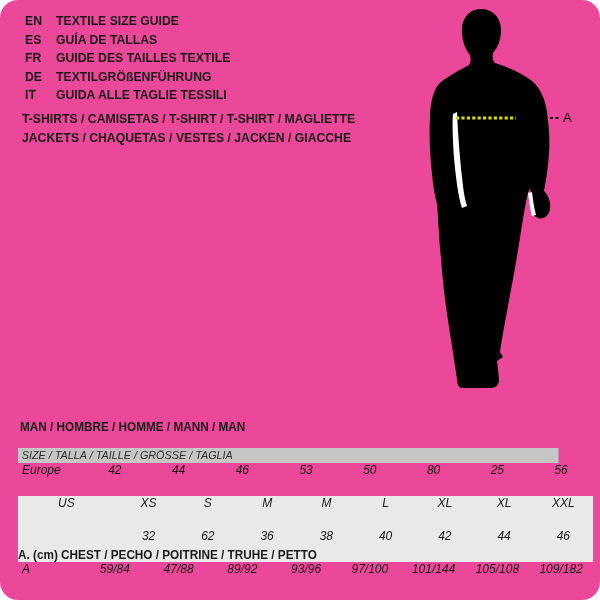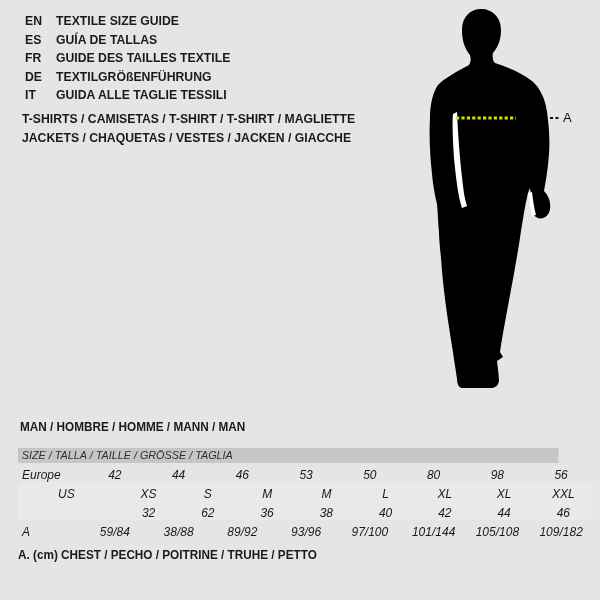--- a/index.html
+++ b/index.html
@@ -1,18 +1,18 @@
 <!DOCTYPE html>
 <html><head>
 <meta charset="utf-8">
 <style>
   html,body { margin:0; padding:0; background:#fff; }
   .page {
-    position:relative; width:600px; height:600px; background:#e5e5e5;
-    font-family:"Liberation Sans", sans-serif; color:#1a1a1a; overflow:hidden;
+    position:relative; width:600px; height:600px; background:#ec4899;
+    font-family:"Liberation Sans", sans-serif; color:#1a1a1a; overflow:hidden;border-radius:18px;
   }
   .cond { transform:scaleX(0.94); transform-origin:0 0; }
 
   
   .lang-block { position:absolute; left:25px; top:12px; font-size:13px; font-weight:bold; line-height:18.6px; white-space:nowrap; }
   .lang-code { display:inline-block; width:33px; }
 
   
   .product-block { position:absolute; left:22px; top:109px; font-size:13px; font-weight:bold; line-height:19px; white-space:nowrap; }
 
@@ -20,21 +20,21 @@
   .figure { position:absolute; left:400px; top:0; width:200px; height:400px; }
   .figure svg { position:absolute; left:0; top:0; }
   .a-label { position:absolute; left:163px; top:110px; font-size:13px; font-weight:normal; color:#111; }
 
   
   .man-title { position:absolute; left:20px; top:420px; font-size:12.5px; font-weight:bold; white-space:nowrap; }
 
   
   .size-table { position:absolute; left:18px; top:448px; width:575px; font-size:12px;font-style:italic; }
   .t-header { height:15px; line-height:15px; background:#c6c6c6; color:#2e2e2e; padding-left:4px; font-size:11.5px; white-space:nowrap; }
-  .t-row { display:flex; height:19px; align-items:flex-end; }
+  .t-row { display:flex; height:33px; align-items:flex-start; }
   .t-row.shaded { background:#e9e9e9;padding-left:36px; }
   .t-label { width:65px; padding-left:4px; box-sizing:border-box; }
   .t-cell { flex:1; text-align:center; }
 
   
   .footnote { position:absolute; left:18px; top:548px; font-size:12.5px; font-weight:bold; white-space:nowrap; }
 </style>
 </head>
 <body>
 
@@ -84,21 +84,21 @@
     <div class="t-header cond">SIZE / TALLA / TAILLE / GRÖSSE / TAGLIA</div>
 
     <div class="t-row">
       <span class="t-label">Europe</span>
       <span class="t-cell">42</span>
       <span class="t-cell">44</span>
       <span class="t-cell">46</span>
       <span class="t-cell">53</span>
       <span class="t-cell">50</span>
       <span class="t-cell">80</span>
-      <span class="t-cell">98</span>
+      <span class="t-cell">25</span>
       <span class="t-cell">56</span>
     </div>
 
     <div class="t-row shaded">
       <span class="t-label">US</span>
       <span class="t-cell">XS</span>
       <span class="t-cell">S</span>
       <span class="t-cell">M</span>
       <span class="t-cell">M</span>
       <span class="t-cell">L</span>
@@ -115,21 +115,21 @@
       <span class="t-cell">38</span>
       <span class="t-cell">40</span>
       <span class="t-cell">42</span>
       <span class="t-cell">44</span>
       <span class="t-cell">46</span>
     </div>
 
     <div class="t-row">
       <span class="t-label">A</span>
       <span class="t-cell">59/84</span>
-      <span class="t-cell">38/88</span>
+      <span class="t-cell">47/88</span>
       <span class="t-cell">89/92</span>
       <span class="t-cell">93/96</span>
       <span class="t-cell">97/100</span>
       <span class="t-cell">101/144</span>
       <span class="t-cell">105/108</span>
       <span class="t-cell">109/182</span>
     </div>
   </div>
 
   <div class="footnote cond">A. (cm) CHEST / PECHO / POITRINE / TRUHE / PETTO</div>

